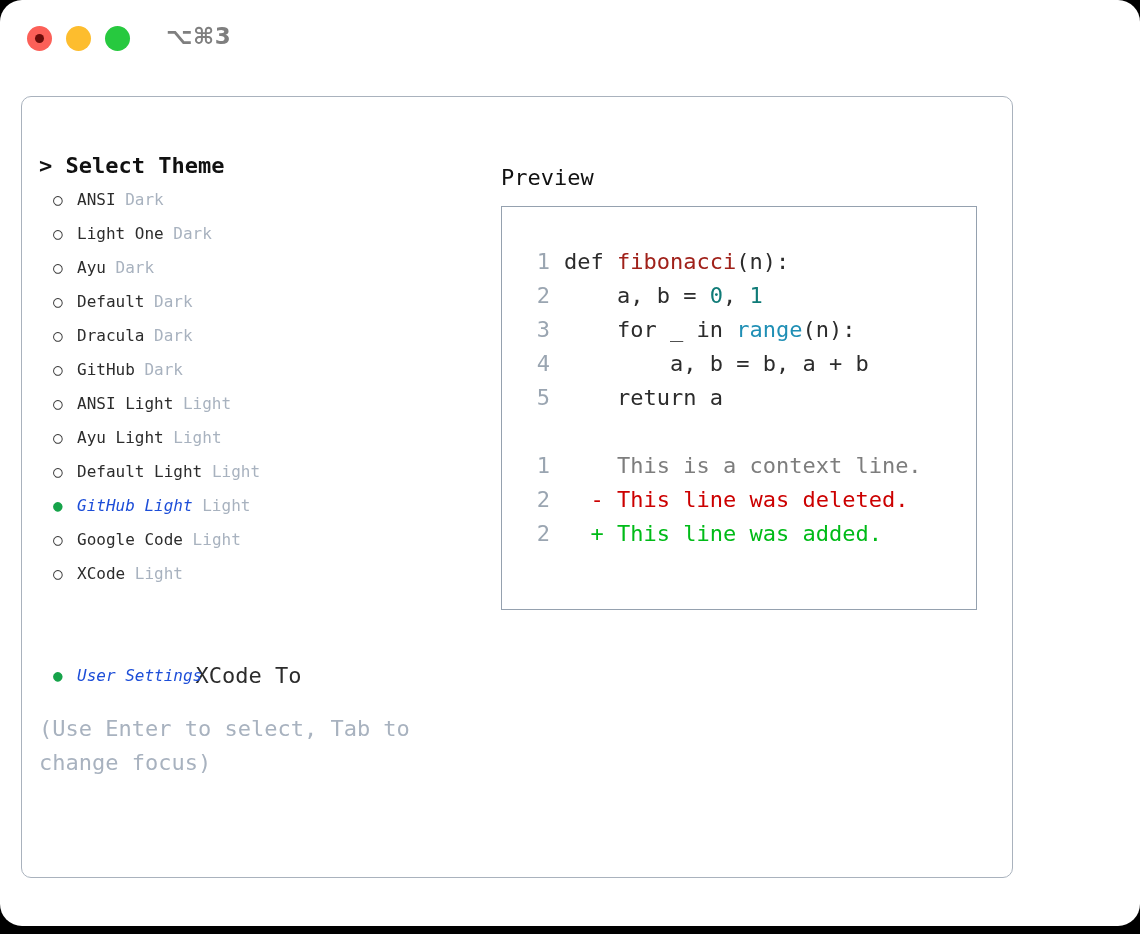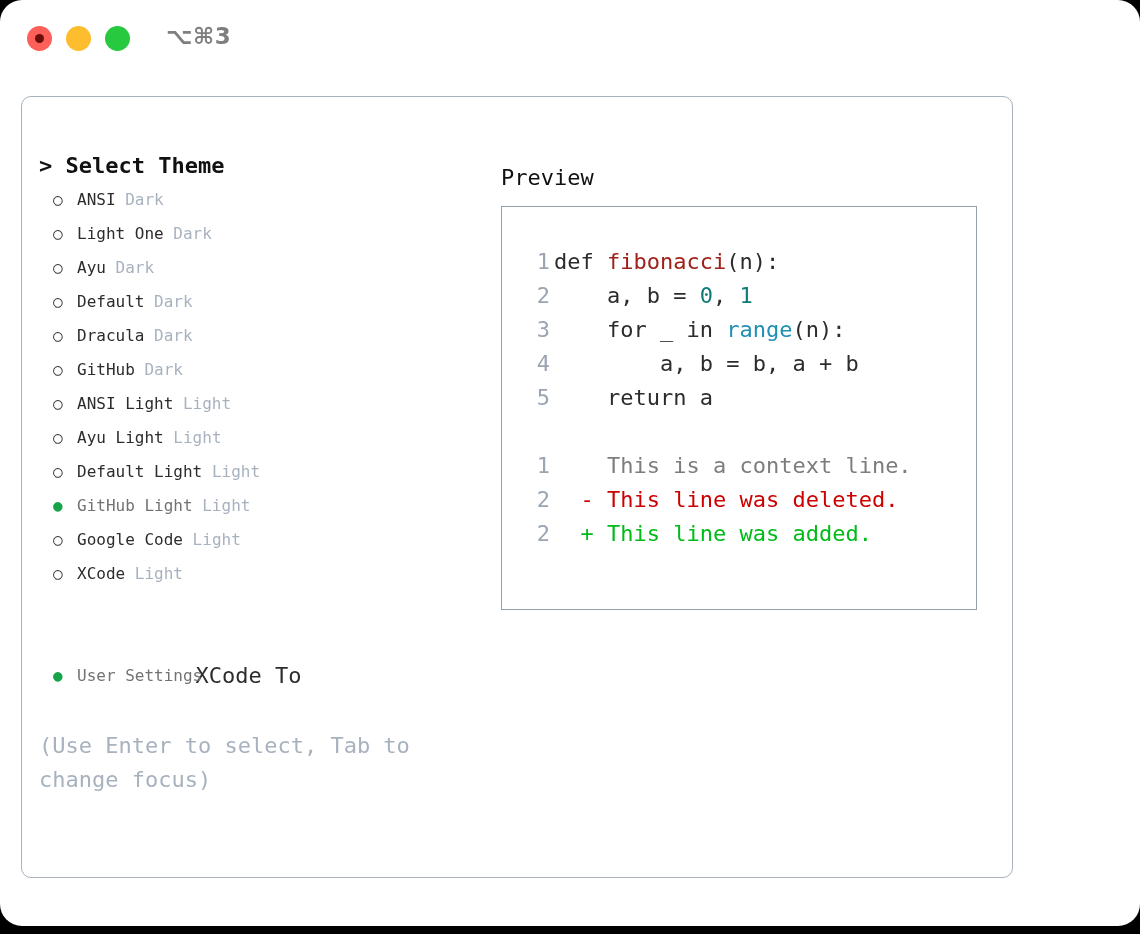--- a/index.html
+++ b/index.html
@@ -122,36 +122,36 @@
     white-space: pre;
     display: block;
     margin-left: 14px;
   }
   .marker {
     display: inline-block;
     width: 24px;
     color: #3a3a3a;
   }
   .marker.sel { color: #16a34a; }
-  .row.selected .label { color: #737373; }
+  .row.selected .label { color: #1d4ed8; font-style: italic; }
   .label { color: #2c2c2c; }
   .tag { color: #a8b2bf; }
 
   .section-head {
     height: 34px;
     line-height: 34px;
     font-size: 22px;
     color: #2c2c2c;
     white-space: pre;
   }
 
   .spacer { height: 34px; }
 
   .hint {
-    margin-top: 36px;
+    margin-top: 19px;
     font-size: 22px;
     line-height: 34px;
     color: #a8b2bf;
     width: 420px;
   }
 
   
   .right-col {
     position: absolute;
     left: 479px;
@@ -182,21 +182,21 @@
     line-height: 34px;
     white-space: pre;
     color: #2c2c2c;
   }
   .gutter {
     display: inline-block;
     width: 28px;
     text-align: right;
     color: #9aa5b1;
   }
-  .code-body { margin-left: 4px; }
+  .code-body { margin-left: 14px; }
 
   .tok-fn   { color: #a0211a; }
   .tok-num  { color: #0f7b77; }
   .tok-call { color: #1f8fb5; }
   .tok-plain{ color: #2c2c2c; }
 
   .diff-ctx { color: #7d7d7d; }
   .diff-del { color: #cc0000; }
   .diff-add { color: #00bb18; }
 

